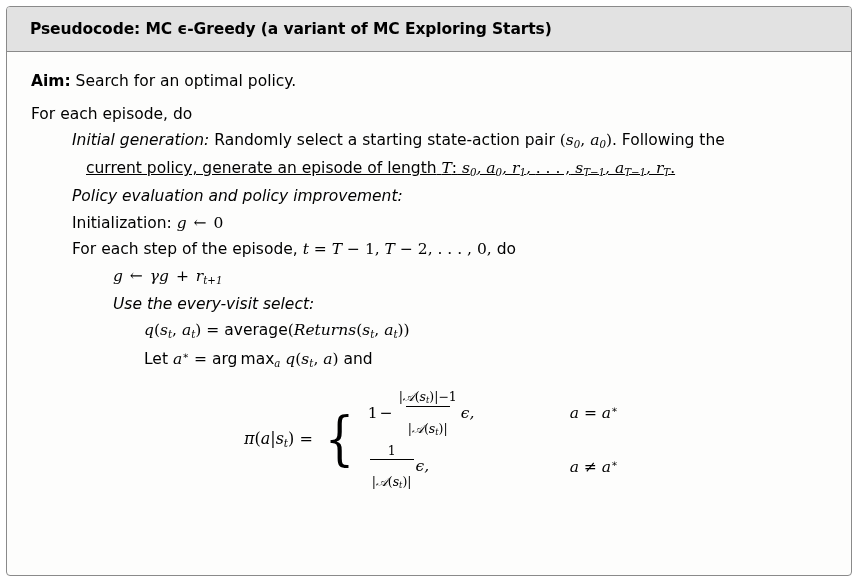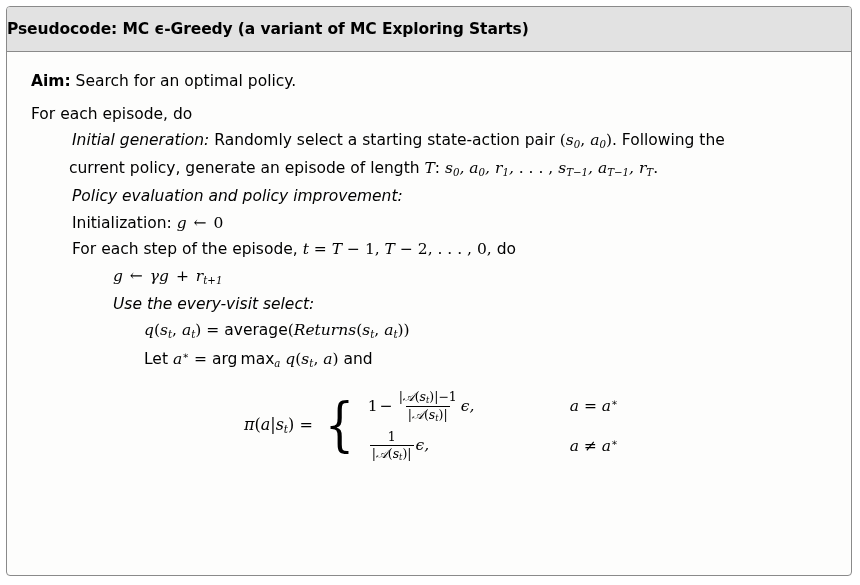--- a/index.html
+++ b/index.html
@@ -17,20 +17,21 @@
     background:#fdfdfc;
     box-sizing:border-box;
     overflow:hidden;
   }
 
   .hdr{
     height:45px;
     background:#e2e2e2;
     border-bottom:1.4px solid #8a8a8a;
     display:flex;align-items:center;
+    padding-left:23px;
     box-sizing:border-box;
   }
   .hdr-title{
     font-size:15.5px;
     font-weight:bold;
     letter-spacing:-0.1px;
     white-space:nowrap;
   }
 
   .body{
@@ -47,21 +48,21 @@
 
   .b{ font-weight:bold; }
   .it{ font-style:italic; }
 
   
   .ind0{ margin-left:0px; }
   .ind1{ margin-left:41px; }
   .ind2{ margin-left:82px; }
   .ind3{ margin-left:113px; }
 
-  .wrapline{ margin-left:38px; white-space:nowrap; }
+  .wrapline{ margin-left:55px; white-space:nowrap;text-decoration:underline; }
 
   
   .m{
     font-family:"DejaVu Serif", serif;
     font-style:italic;
     font-size:15.5px;
   }
   .mu{ 
     font-family:"DejaVu Serif", serif;
     font-style:normal;
@@ -106,21 +107,21 @@
   .frac{
     display:inline-flex;
     flex-direction:column;
     align-items:center;
     vertical-align:middle;
     margin:0 2px;
     font-size:12.5px;
     line-height:1.12;
   }
   .frac .num{ padding:0 2px 1px 2px; }
-  .frac .den{ border-top:1.1px solid #000; padding:1px 2px 0 2px; }
+  .frac .den{ border-top:1.1px solid #000; padding:15px 2px 0 2px; }
 
   .cal{
     font-family:"DejaVu Serif", serif;
     font-style:italic;
   }
 </style>
 </head>
 <body>
 
 <div class="box">

